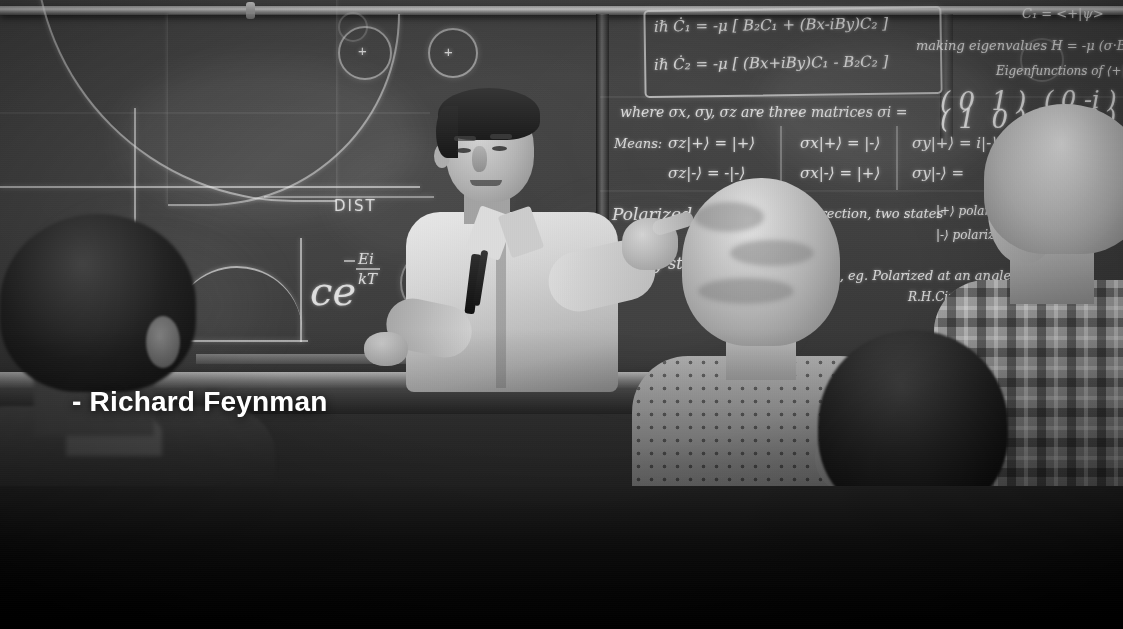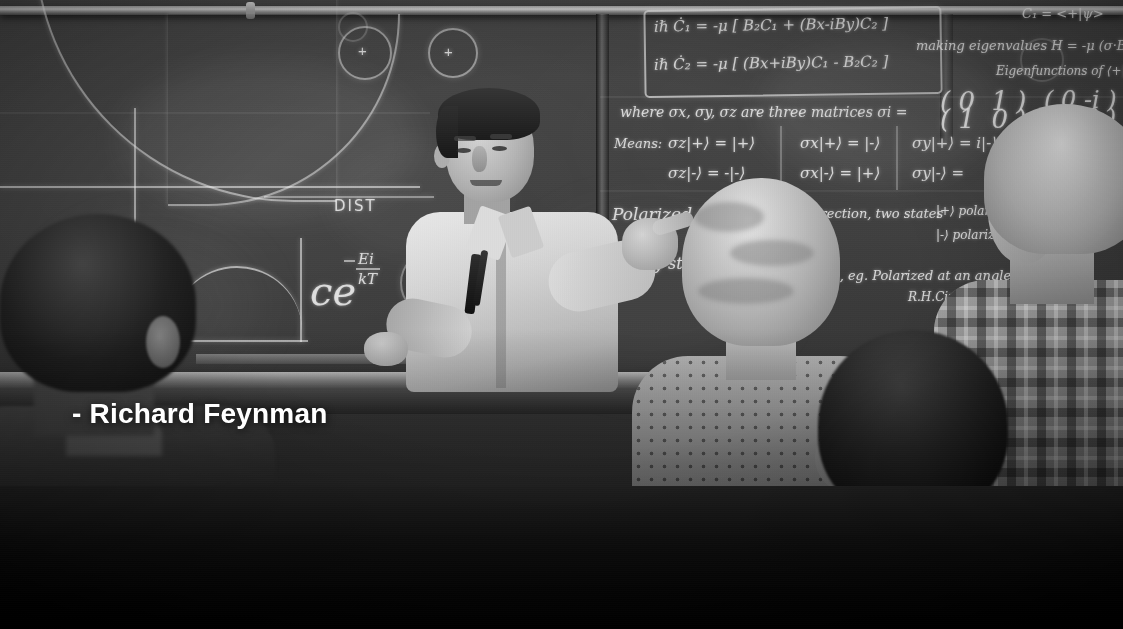--- a/index.html
+++ b/index.html
@@ -167,21 +167,21 @@
   .btm-shade{position:absolute;left:0;bottom:0;width:100%;height:300px;pointer-events:none;
     background:linear-gradient(180deg,transparent 0%,rgba(0,0,0,.32) 45%,rgba(0,0,0,.60) 100%);}
   .grain{position:absolute;inset:0;pointer-events:none;opacity:.10;
     background-image:repeating-linear-gradient(0deg,rgba(255,255,255,.10) 0 1px,transparent 1px 2px),
                      repeating-linear-gradient(90deg,rgba(0,0,0,.10) 0 1px,transparent 1px 2px);}
 
   
   #quote{position:absolute;left:72px;top:382px;z-index:40;}
   .q-line{color:#fff;font-weight:bold;font-size:61px;line-height:66px;letter-spacing:-.6px;
     text-shadow:0 2px 10px rgba(0,0,0,.72),0 0 3px rgba(0,0,0,.5);}
-  .q-attr{margin-top:16px;color:#fff;font-weight:bold;font-size:28px;line-height:32px;
+  .q-attr{margin-top:4px;color:#fff;font-weight:bold;font-size:28px;line-height:32px;
     letter-spacing:.2px;text-shadow:0 2px 8px rgba(0,0,0,.75);}
 </style>
 </head>
 <body>
 
 <div id="stage">
 
   <div class="board">
     <div class="smudge" style="left:120px;top:60px;width:300px;height:160px;"></div>
     <div class="smudge2" style="left:520px;top:210px;width:260px;height:170px;"></div>

